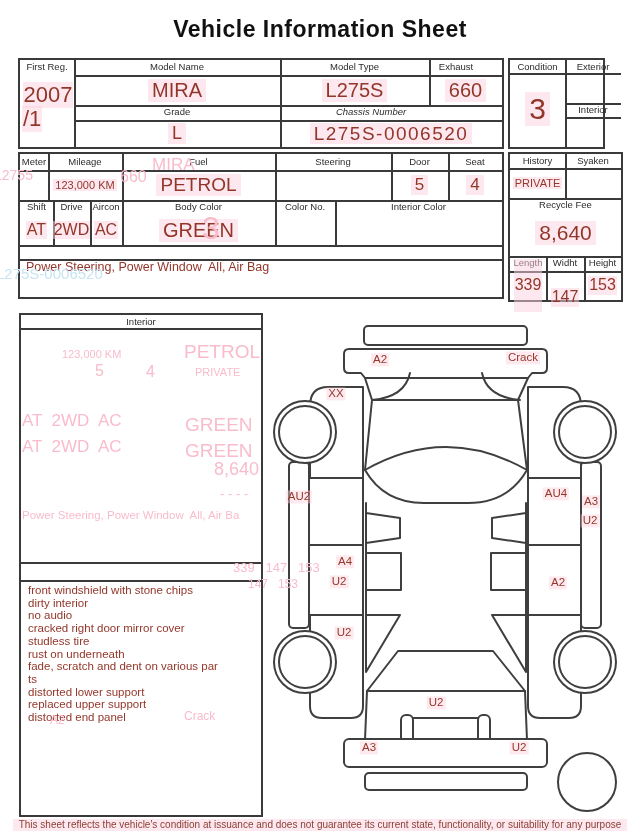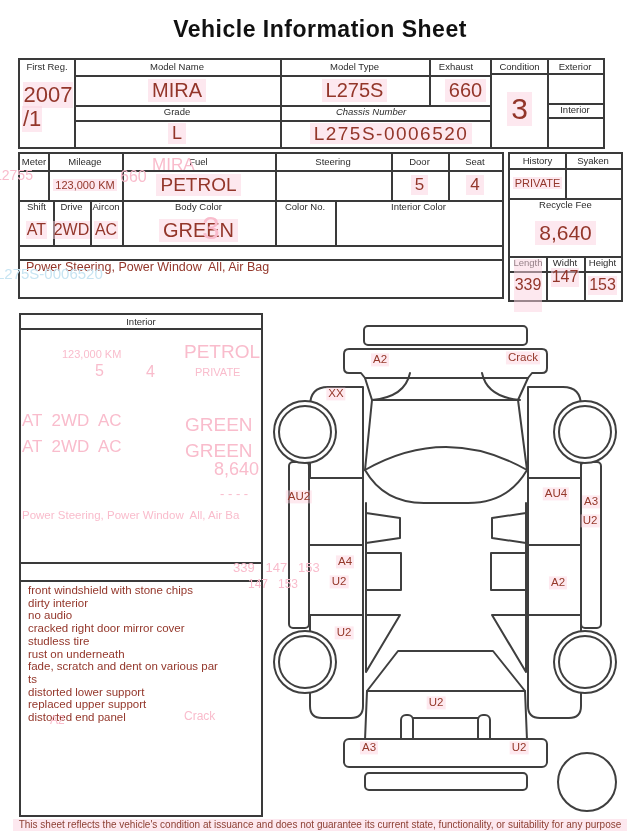--- a/index.html
+++ b/index.html
@@ -68,21 +68,21 @@
     <div class="val" style="left:54px;top:60px;width:206px;height:27px;font-size:18px;">
         <span class="hl">L</span>
       </div>
 
     <div class="lbl" style="left:260px;top:47px;width:182px;height:11px;font-style:italic;">Chassis Number</div>
     <div class="val" style="left:260px;top:60px;width:222px;height:27px;font-size:19px;letter-spacing:1.5px;">
         <span class="hl">L275S-0006520</span>
       </div>
   </div>
 
-  <div class="box" style="left:490px;top:58px;width:115px;height:91px;padding-left:41px;">
+  <div class="box" style="left:508px;top:58px;width:97px;height:91px;padding-left:41px;">
     <div class="vline" style="left:55px;top:0;height:87px;"></div>
     <div class="hline" style="left:0;top:13px;width:111px;"></div>
     <div class="hline" style="left:55px;top:43px;width:56px;"></div>
     <div class="hline" style="left:55px;top:57px;width:56px;"></div>
 
     <div class="lbl" style="left:0;top:2px;width:55px;height:10px;">Condition</div>
     <div class="val" style="left:0;top:13px;width:55px;height:72px;font-size:30px;">
         <span class="hl">3</span>
       </div>
     <div class="lbl" style="left:55px;top:2px;width:56px;height:10px;">Exterior</div>
@@ -176,21 +176,21 @@
     <div class="val" style="left:0;top:58px;width:111px;height:42px;font-size:21px;">
         <span class="hl">8,640</span>
       </div>
 
     <div class="lbl" style="left:0;top:104px;width:36px;height:10px;">Length</div>
     <div class="lbl" style="left:36px;top:104px;width:38px;height:10px;">Widht</div>
     <div class="lbl" style="left:74px;top:104px;width:37px;height:10px;">Height</div>
     <div class="val" style="left:0;top:117px;width:36px;height:29px;font-size:16px;">
         <span class="hl" style="padding:17px 1px;">339</span>
       </div>
-    <div class="val" style="left:36px;top:109px;width:38px;height:29px;font-size:16px;">
+    <div class="val" style="left:36px;top:129px;width:38px;height:29px;font-size:16px;">
         <span class="hl" style="padding:0 1px;">147</span>
       </div>
     <div class="val" style="left:74px;top:117px;width:37px;height:29px;font-size:16px;">
         <span class="hl" style="padding:0 1px;">153</span>
       </div>
   </div>
 
   <div class="box" style="left:19px;top:313px;width:244px;height:504px;">
     <div class="lbl" style="left:0;top:2px;width:240px;height:10px;">Interior</div>
     <div class="hline" style="left:0;top:13px;width:240px;"></div>

